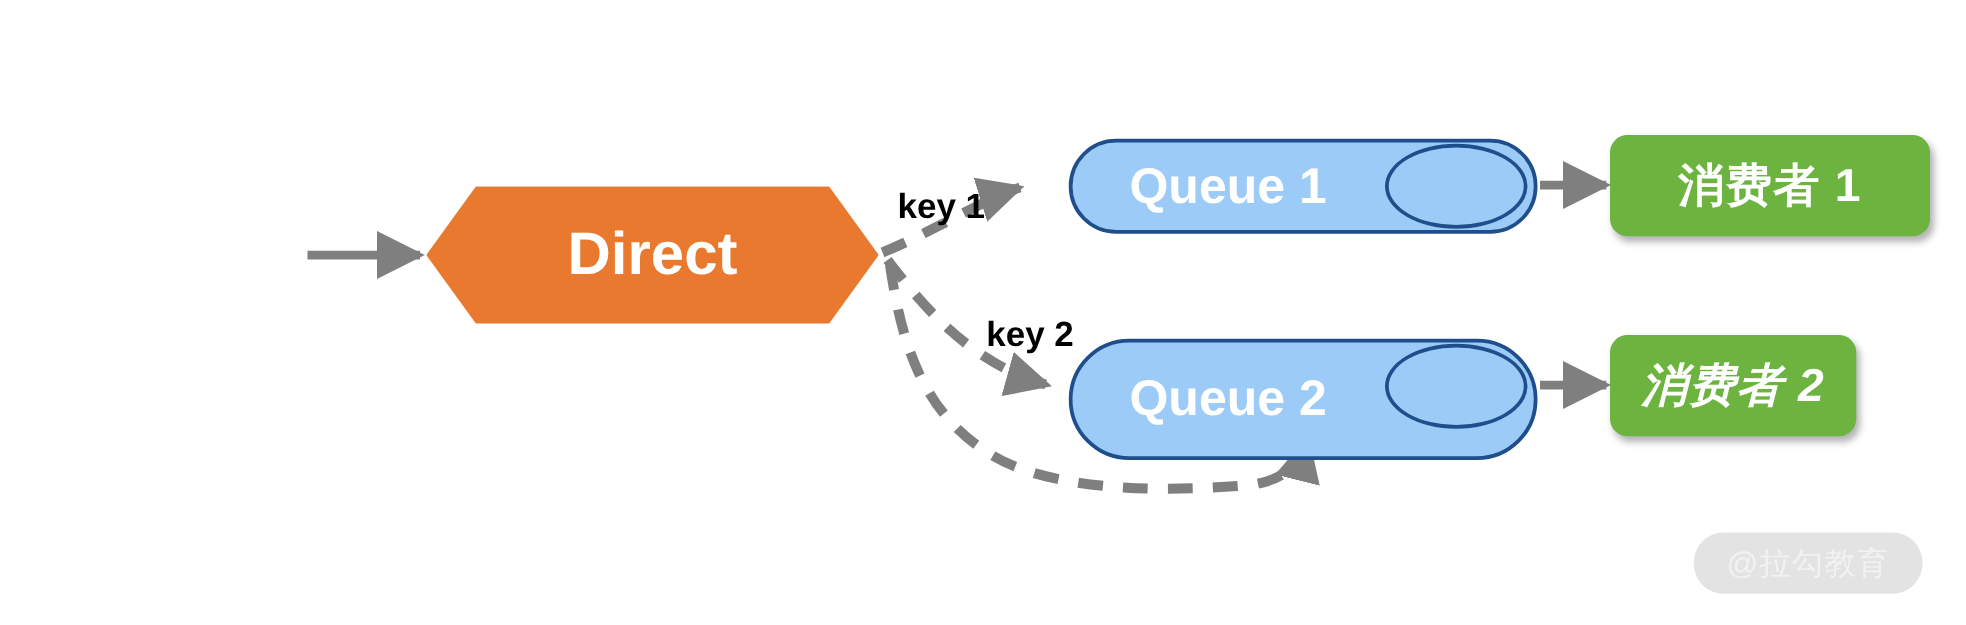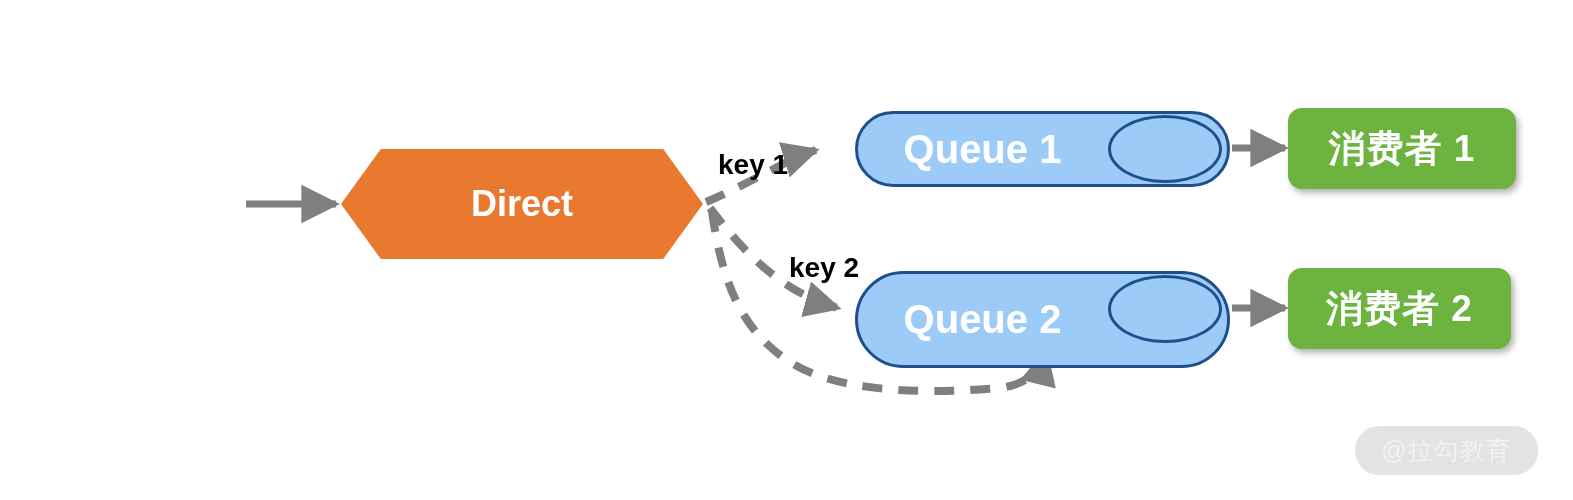--- a/index.html
+++ b/index.html
@@ -48,28 +48,29 @@
   #producer-box {
     left: 15px;
     top: 163px;
     width: 230px;
     height: 83px;
   }
   #producer-box .label { font-size: 37px; }
   #consumer1-box {
     left: 1288px;
     top: 108px;
-    width: 228px;
+    width: 256px;
     height: 81px;
   }
   #consumer2-box {
     left: 1288px;
     top: 268px;
-    width: 223px;
+    width: 197px;
     height: 81px;
+    font-style: italic;
   }
   #consumer1-box .label, #consumer2-box .label { font-size: 37px; }
 
   
   #exchange-hex {
     position: absolute;
     left: 341px;
     top: 149px;
     width: 362px;
     height: 110px;
@@ -85,21 +86,21 @@
   }
   #exchange-hex .hex-label {
     position: absolute;
     inset: 0;
     display: flex;
     flex-direction: column;
     align-items: center;
     justify-content: center;
     color: #ffffff;
     font-weight: bold;
-    font-size: 36px;
+    font-size: 48px;
     line-height: 1.13;
     text-align: center;
     pointer-events: none;
   }
 
   
   .queue {
     position: absolute;
     z-index: 3;
   }

